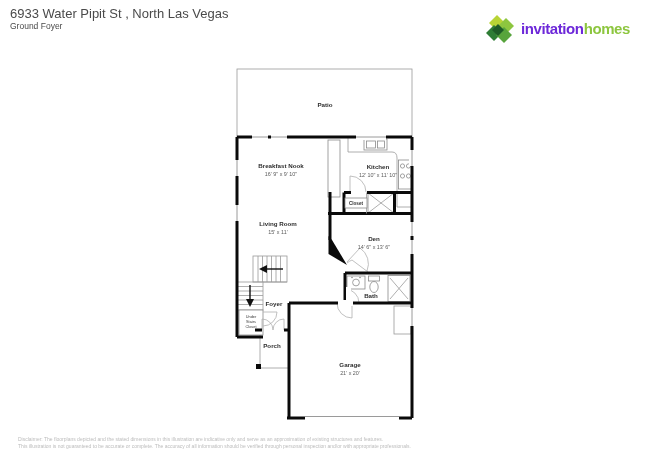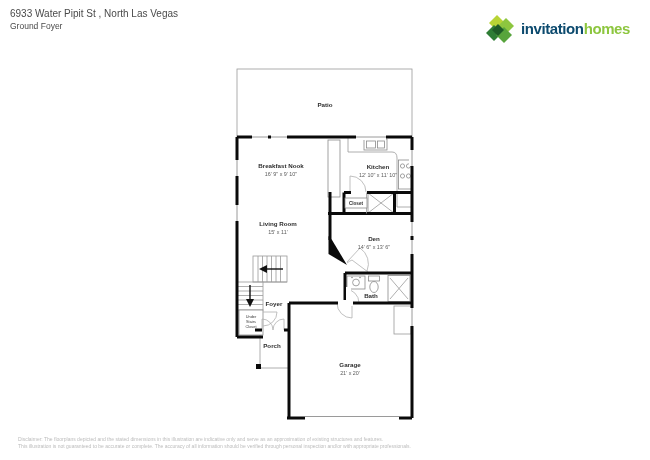--- a/index.html
+++ b/index.html
@@ -1,26 +1,26 @@
 <!DOCTYPE html>
 <html><head>
 <meta charset="utf-8">
 <style>
   html,body{margin:0;padding:0;}
   body{
     width:650px;height:460px;background:#ffffff;position:relative;
     font-family:"Liberation Sans", sans-serif;overflow:hidden;
   }
   .header{position:absolute;left:10px;top:8px;}
-  .address{font-size:10px;color:#4a4a4a;line-height:12px;}
+  .address{font-size:13px;color:#4a4a4a;line-height:12px;}
   .floor-label{font-size:8.5px;color:#4a4a4a;line-height:12px;}
   .logo{position:absolute;right:20px;top:12px;display:flex;align-items:center;}
   .logo-icon{width:32px;height:32px;margin-right:5px;}
   .logo-text{font-size:15px;font-weight:700;letter-spacing:-0.4px;}
-  .logo-word-primary{color:#0c4a6e;}
+  .logo-word-primary{color:#6d28d9;}
   .logo-word-secondary{color:#8dc63f;}
   .plan-svg{position:absolute;left:0;top:0;}
   .footer{position:absolute;left:18px;top:436px;width:620px;}
   .disclaimer{font-size:5px;color:#bcbcbc;line-height:7px;}
   svg text{font-family:"Liberation Sans", sans-serif;}
   .room-name{font-size:6.2px;font-weight:700;fill:#2e2e2e;}
   .room-dims{font-size:5.4px;fill:#5a5a5a;}
   .tiny-label{font-size:4.6px;font-weight:700;fill:#2e2e2e;}
   .micro-label{font-size:3.9px;fill:#3a3a3a;}
   .wall{stroke:#0a0a0a;stroke-width:3;fill:none;}

